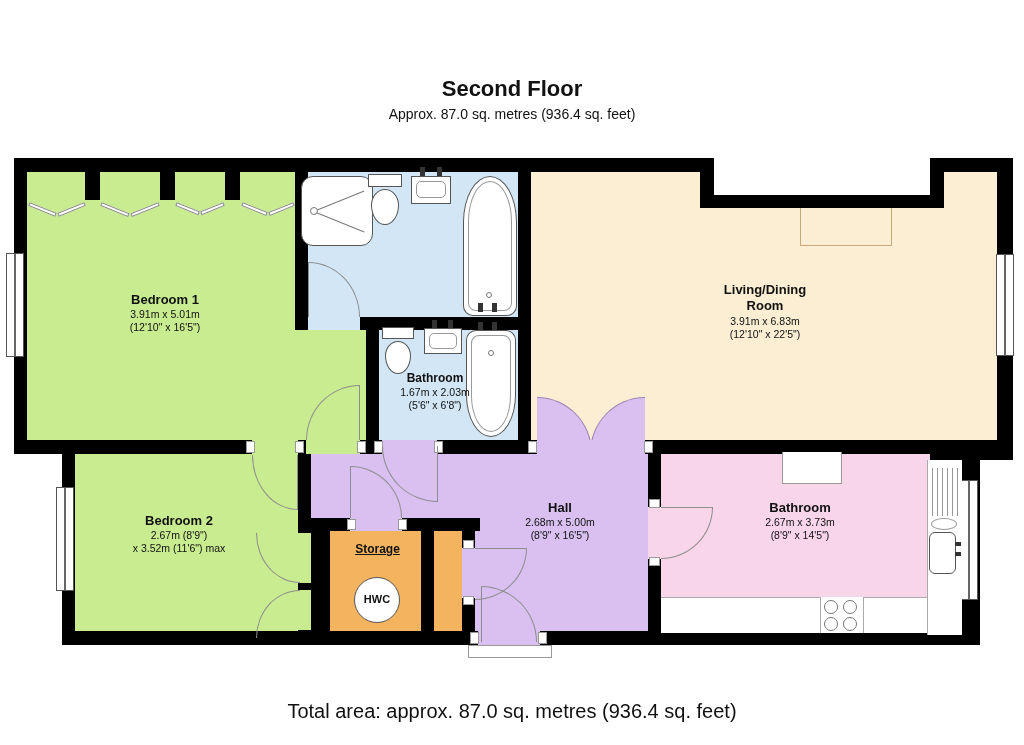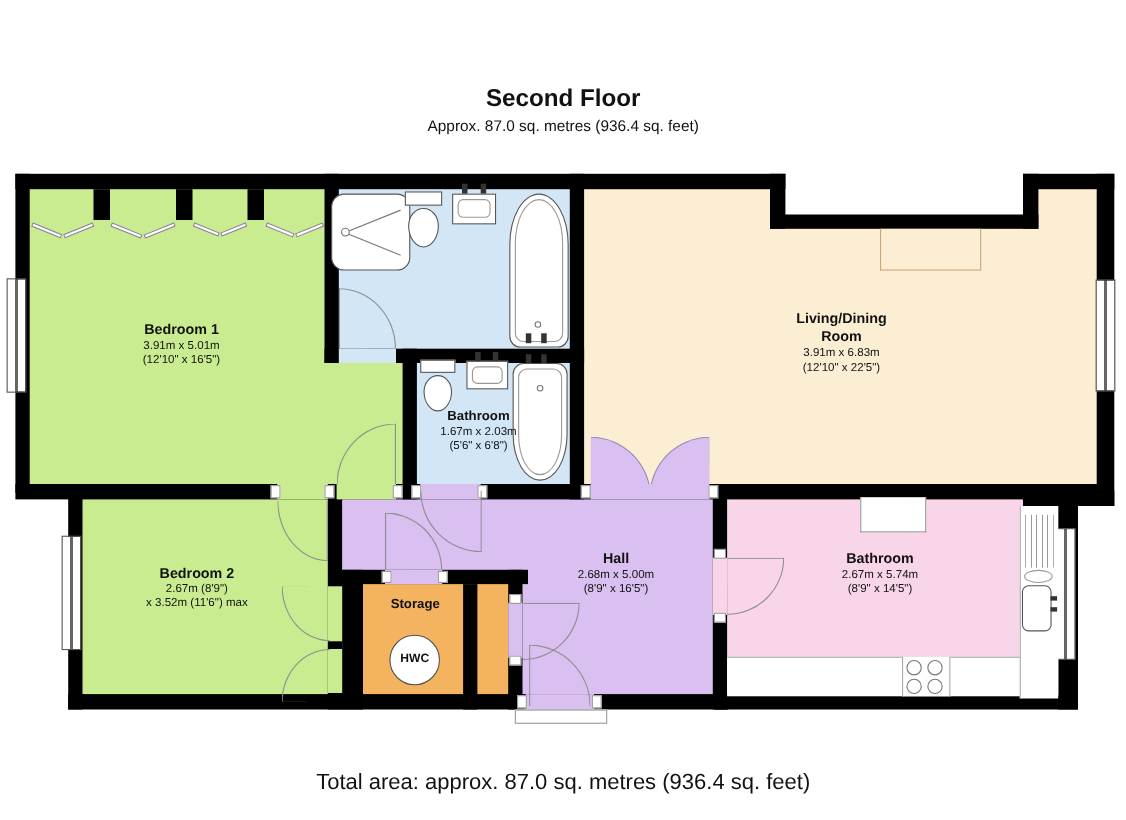--- a/index.html
+++ b/index.html
@@ -202,22 +202,22 @@
   <div class="room-label" style="left:99px;top:513px;width:160px;">
     <div class="rname">Bedroom 2</div>
     <div class="rdim">2.67m (8'9")</div>
     <div class="rdim">x 3.52m (11'6") max</div>
   </div>
   <div class="room-label" style="left:490px;top:500px;width:140px;">
     <div class="rname">Hall</div>
     <div class="rdim">2.68m x 5.00m</div>
     <div class="rdim">(8'9" x 16'5")</div>
   </div>
-  <div class="room-label" style="left:330px;top:542px;width:95px;">
+  <div class="room-label" style="left:330px;top:542px;width:95px;text-decoration:underline;">
     <div class="rname" style="font-size:12px;">Storage</div>
   </div>
   <div class="room-label" style="left:730px;top:500px;width:140px;">
     <div class="rname">Bathroom</div>
-    <div class="rdim">2.67m x 5.74m</div>
+    <div class="rdim">2.67m x 3.73m</div>
     <div class="rdim">(8'9" x 14'5")</div>
   </div>
 
 </div>
 
 </body></html>

